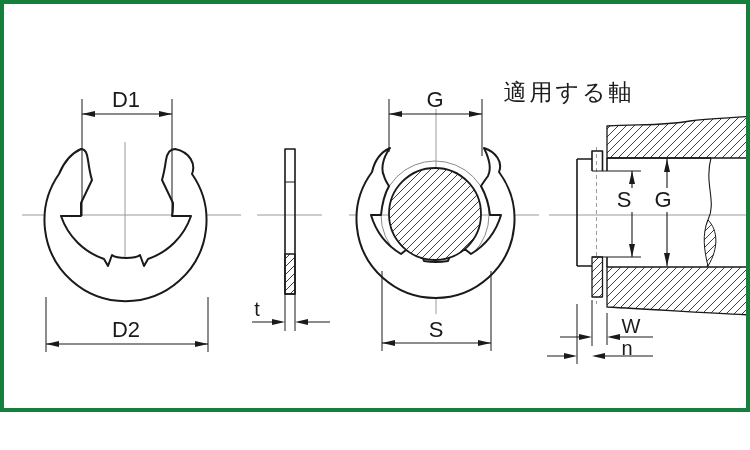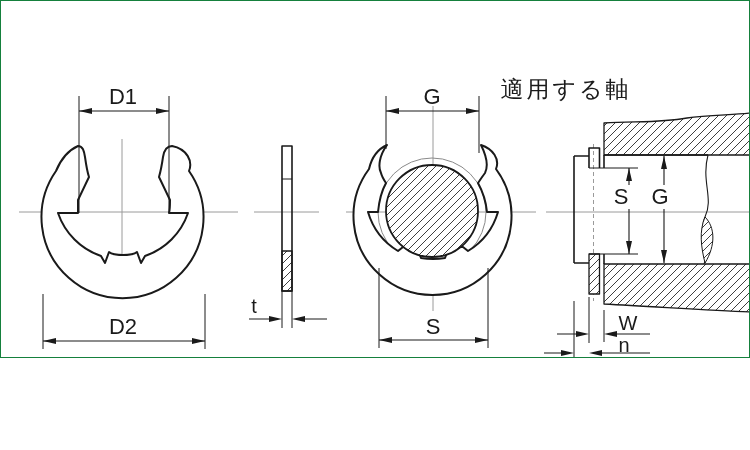--- a/index.html
+++ b/index.html
@@ -1,23 +1,23 @@
 <!DOCTYPE html>
 <html style="--ink: #1a1a1a; --centerline: #9a9a9a; --hatch: #3f3f3f; --background: #ffffff; --thin-circle: #8a8a8a;"><head>
 <meta charset="utf-8">
 <style>
   :root{
     --ink:#1a1a1a; --centerline:#9a9a9a; --hatch:#3f3f3f;
     --background:#ffffff; --thin-circle:#8a8a8a;
   }
   html,body{margin:0;padding:0;background:#fff;}
   .canvas{
-    position:relative;width:750px;height:358px;
+    position:relative;width:750px;height:412px;
     background:var(--background);overflow:hidden;
-    box-sizing:border-box;border:1px solid #15803d;
+    box-sizing:border-box;border:4px solid #15803d;
     font-family:"Liberation Sans", sans-serif;
   }
   svg{position:absolute;left:0;top:0;}
   .outline-fill{fill:#fff;stroke:var(--ink);stroke-width:2;stroke-linejoin:round;}
   .mid{fill:none;stroke:var(--ink);stroke-width:1.6;stroke-linejoin:round;}
   .dim{fill:none;stroke:var(--ink);stroke-width:1.1;}
   .ext{fill:none;stroke:var(--ink);stroke-width:1;}
   .arrow{fill:var(--ink);stroke:none;}
   .center{fill:none;stroke:var(--centerline);stroke-width:1;}
   .centerdash{fill:none;stroke:var(--centerline);stroke-width:1;stroke-dasharray:4 3;}

